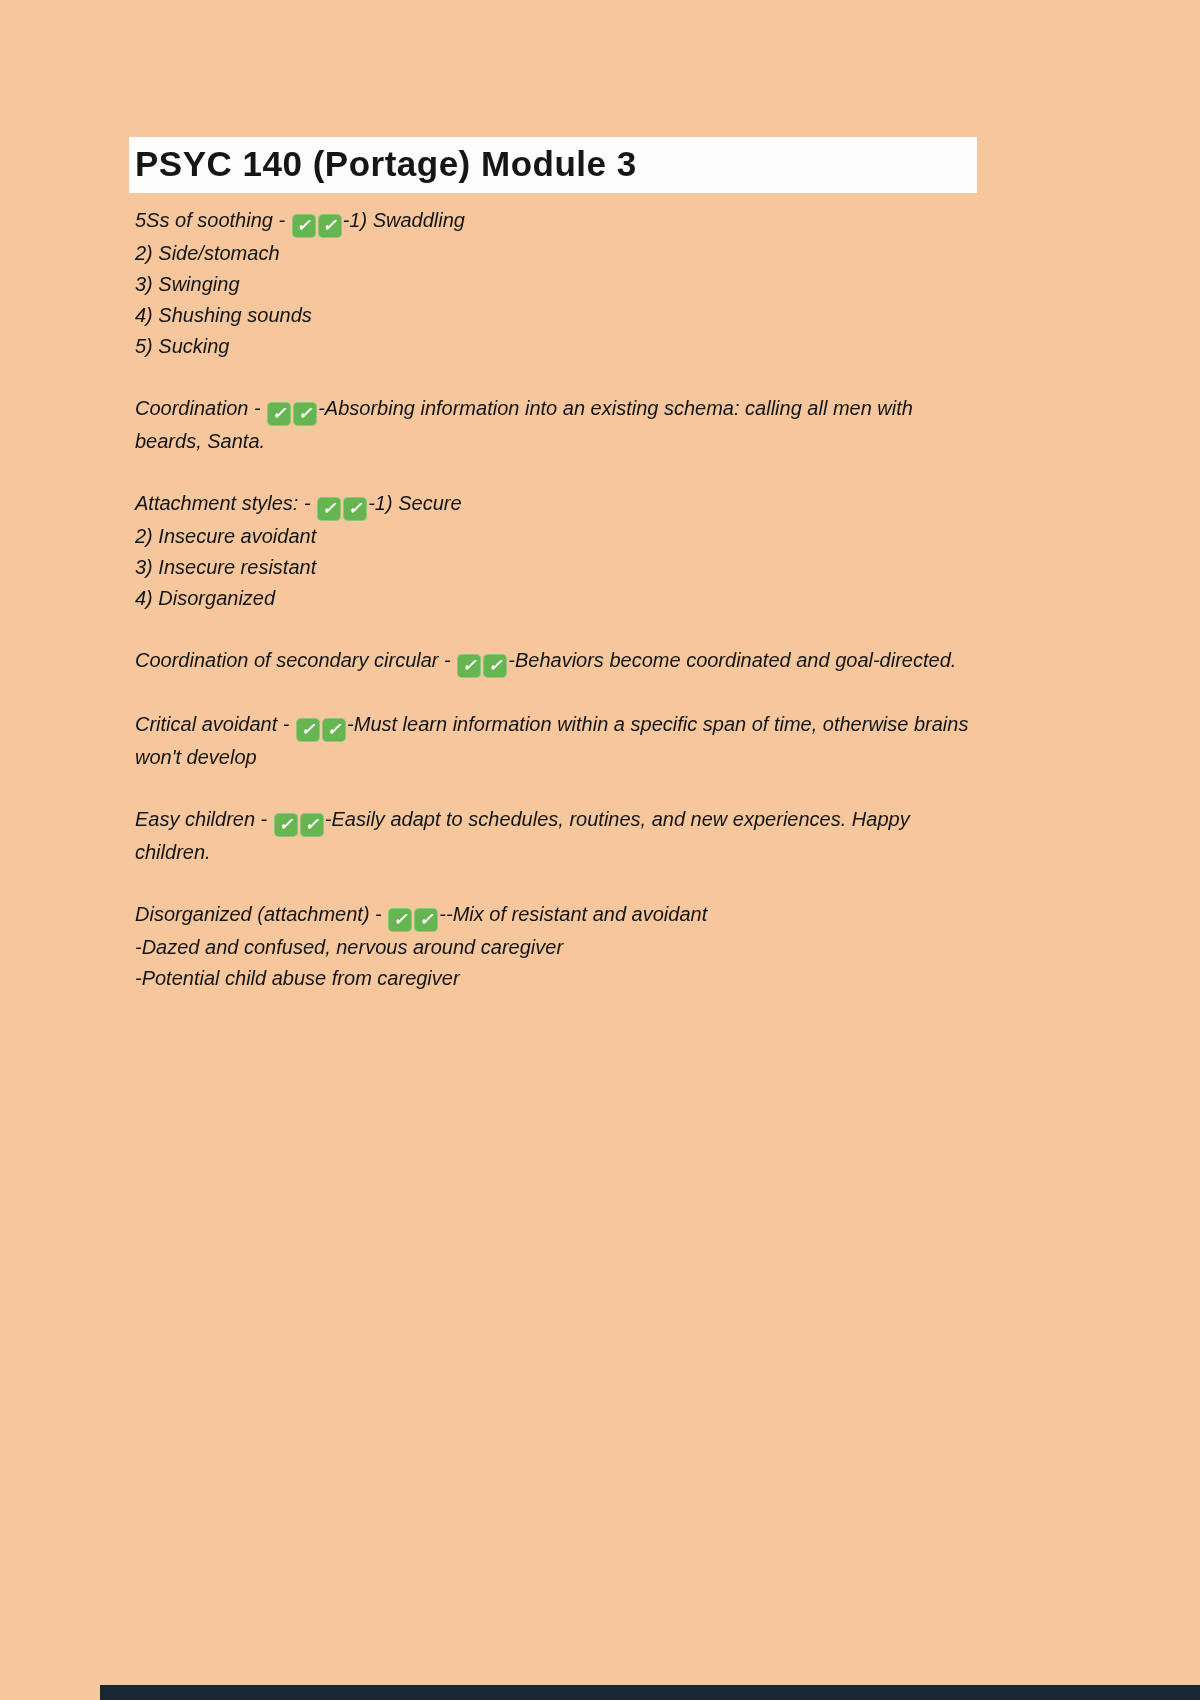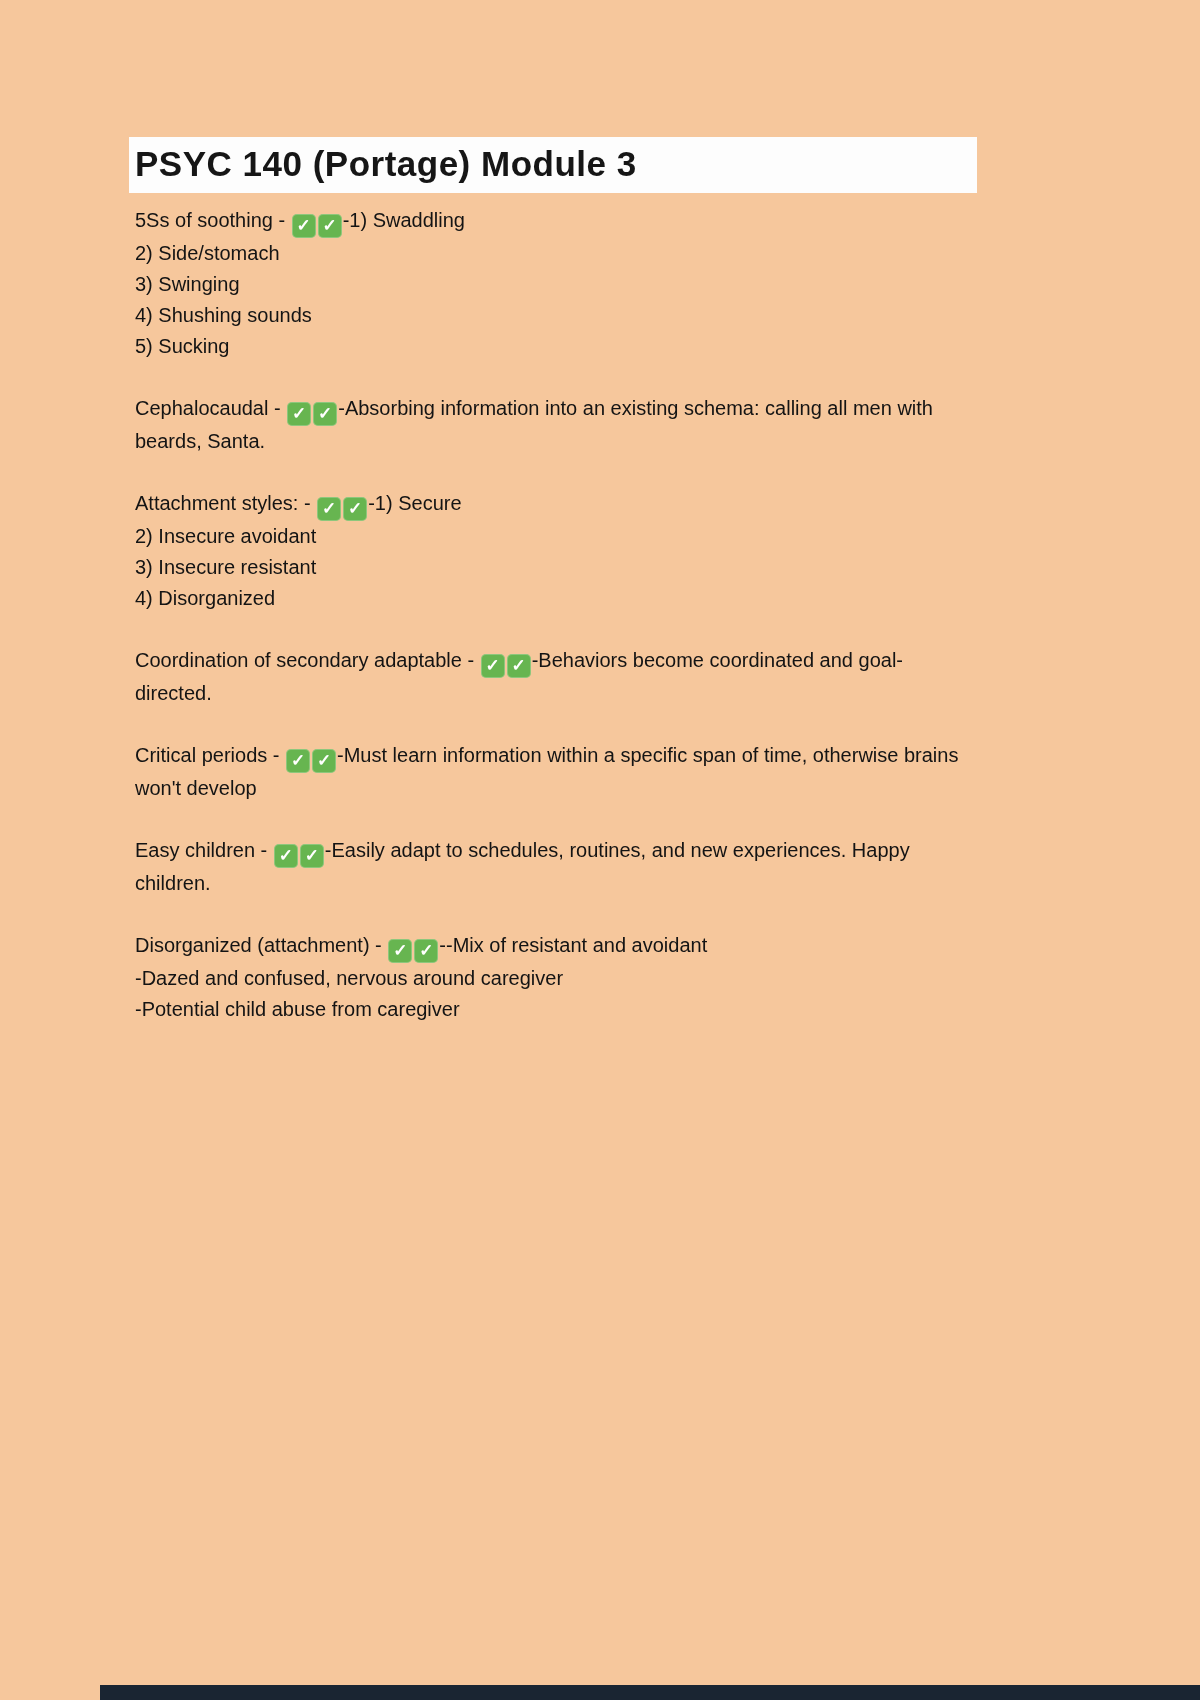--- a/index.html
+++ b/index.html
@@ -31,20 +31,21 @@
     padding: 7px 8px 9px 6px;
     margin: 0 0 12px -6px;
     width: 848px;
   }
 
   .entry {
     font-size: 20px;
     line-height: 31px;
     color: #141414;
     margin: 2px 0 31px 0;
+    font-style: italic;
   }
 
   .entry .lead { white-space: pre-wrap; }
 
   .entry .def { white-space: pre-line; }
 
   .checks {
     display: inline;
     white-space: nowrap;
   }
@@ -85,38 +86,38 @@
     <p class="entry">
       <span class="lead">5Ss of soothing - </span><span class="checks"><span class="chk">✓</span><span class="chk">✓</span></span><span class="def">-1) Swaddling
 2) Side/stomach
 3) Swinging
 4) Shushing sounds
 5) Sucking</span>
     </p>
 
 
     <p class="entry">
-      <span class="lead">Cephalocaudal - </span><span class="checks"><span class="chk">✓</span><span class="chk">✓</span></span><span class="def">-Absorbing information into an existing schema: calling all men with beards, Santa.</span>
+      <span class="lead">Coordination - </span><span class="checks"><span class="chk">✓</span><span class="chk">✓</span></span><span class="def">-Absorbing information into an existing schema: calling all men with beards, Santa.</span>
     </p>
 
 
     <p class="entry">
       <span class="lead">Attachment styles: - </span><span class="checks"><span class="chk">✓</span><span class="chk">✓</span></span><span class="def">-1) Secure
 2) Insecure avoidant
 3) Insecure resistant
 4) Disorganized</span>
     </p>
 
 
     <p class="entry">
-      <span class="lead">Coordination of secondary adaptable - </span><span class="checks"><span class="chk">✓</span><span class="chk">✓</span></span><span class="def">-Behaviors become coordinated and goal-directed.</span>
+      <span class="lead">Coordination of secondary circular - </span><span class="checks"><span class="chk">✓</span><span class="chk">✓</span></span><span class="def">-Behaviors become coordinated and goal-directed.</span>
     </p>
 
     <p class="entry">
-      <span class="lead">Critical periods - </span><span class="checks"><span class="chk">✓</span><span class="chk">✓</span></span><span class="def">-Must learn information within a specific span of time, otherwise brains won't develop</span>
+      <span class="lead">Critical avoidant - </span><span class="checks"><span class="chk">✓</span><span class="chk">✓</span></span><span class="def">-Must learn information within a specific span of time, otherwise brains won't develop</span>
     </p>
 
 
     <p class="entry">
       <span class="lead">Easy children - </span><span class="checks"><span class="chk">✓</span><span class="chk">✓</span></span><span class="def">-Easily adapt to schedules, routines, and new experiences. Happy children.</span>
     </p>
 
     <p class="entry">
       <span class="lead">Disorganized (attachment) - </span><span class="checks"><span class="chk">✓</span><span class="chk">✓</span></span><span class="def">--Mix of resistant and avoidant
 -Dazed and confused, nervous around caregiver

